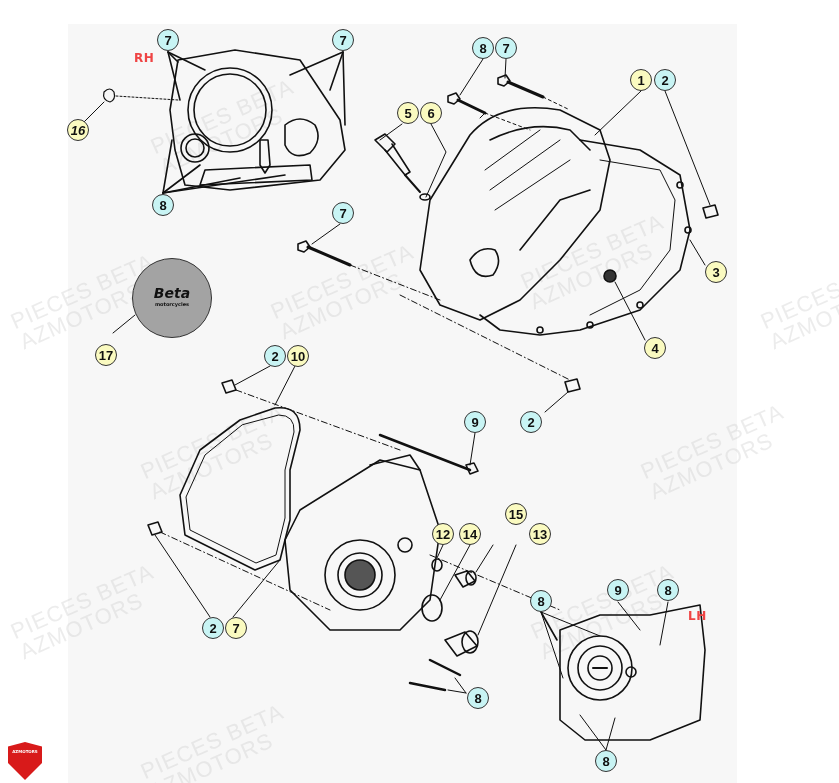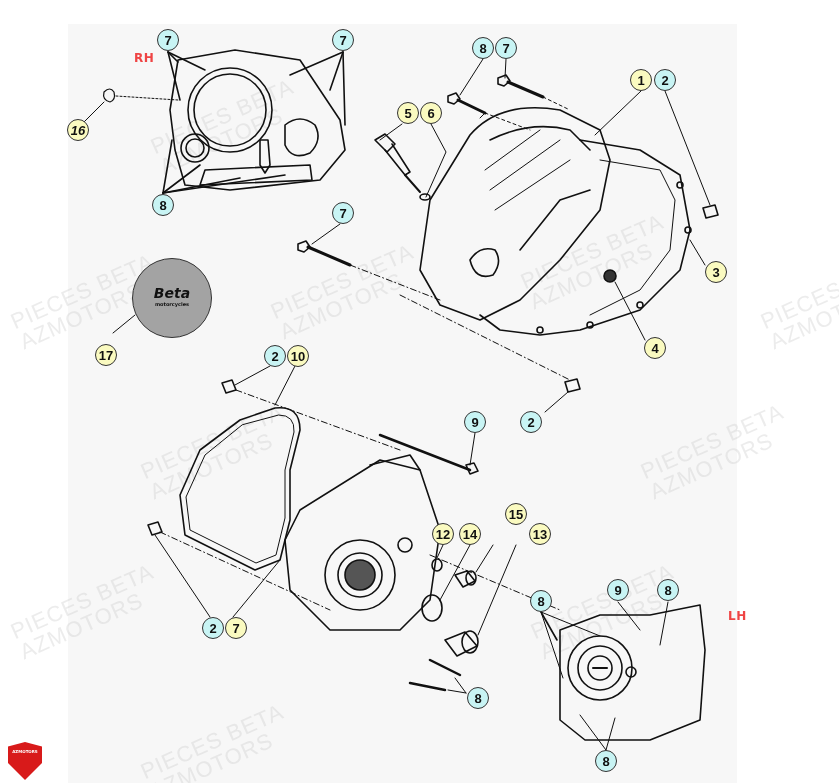--- a/index.html
+++ b/index.html
@@ -170,21 +170,21 @@
     <line x1="618" y1="602" x2="640" y2="630" stroke-width="1"></line>
     <line x1="668" y1="602" x2="660" y2="645" stroke-width="1"></line>
     <line x1="606" y1="750" x2="580" y2="715" stroke-width="1"></line>
       <line x1="606" y1="750" x2="615" y2="718" stroke-width="1"></line>
   </g>
 
   <line x1="113" y1="333" x2="135" y2="315" stroke-width="1"></line>
 </svg>
 
 <div class="side-label" style="left:134px;top:51px;">RH</div>
-<div class="side-label" style="left:728px;top:609px;">LH</div>
+<div class="side-label" style="left:688px;top:609px;">LH</div>
 
 <div class="badge">
   <span class="b1">Beta</span>
   <span class="b2">motorcycles</span>
 </div>
 
 <div id="callouts">
     <div class="callout cyan" style="left: 157px; top: 29px;">7</div>
     <div class="callout cyan" style="left: 332px; top: 29px;">7</div>
     <div class="callout yellow" style="left: 67px; top: 119px; font-style: italic;">16</div>

